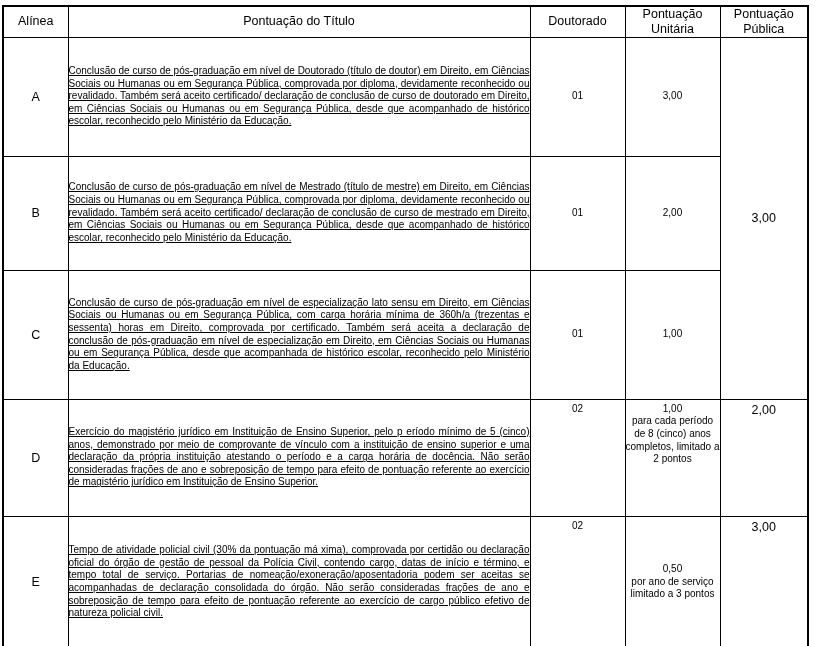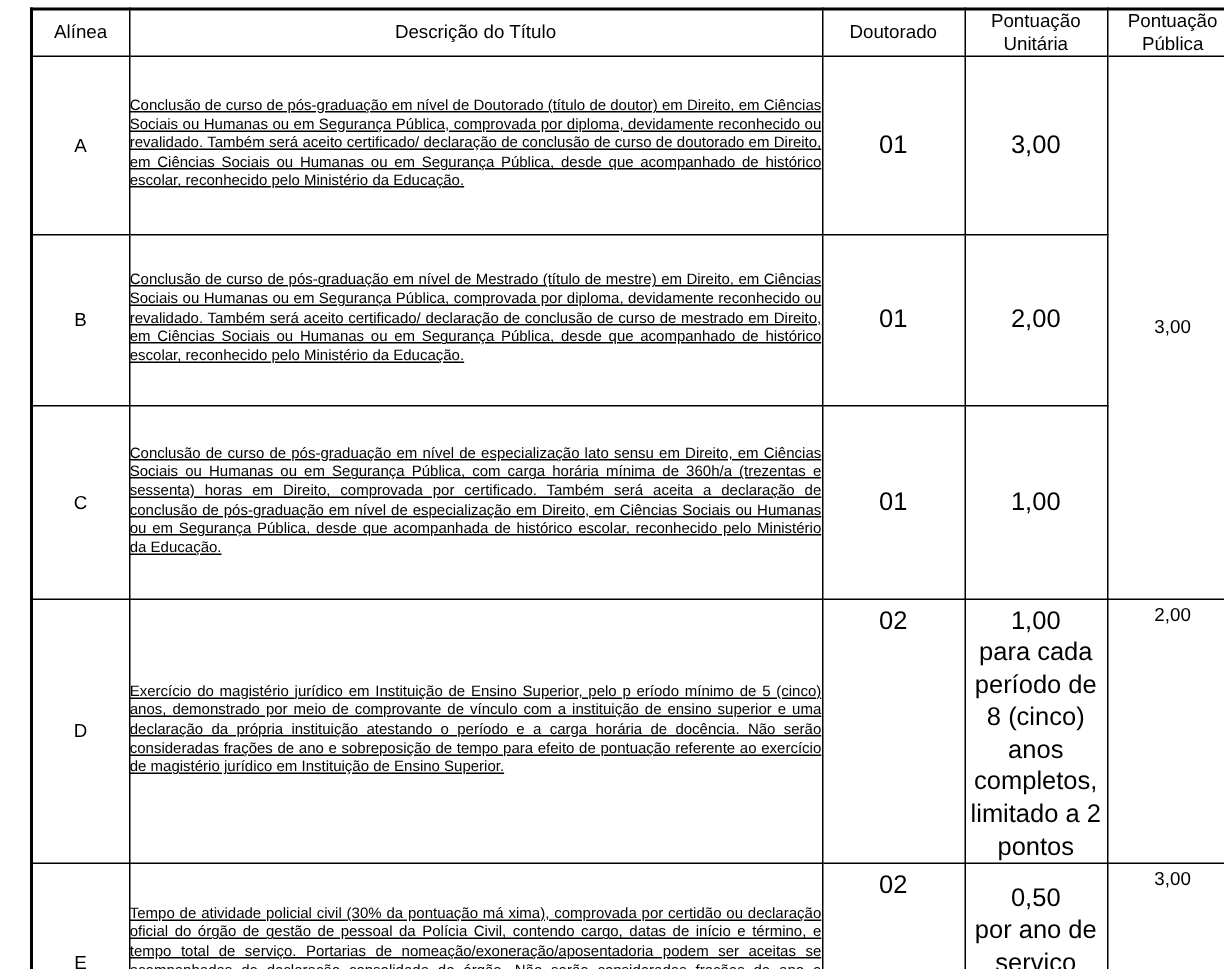--- a/index.html
+++ b/index.html
@@ -14,21 +14,21 @@
     overflow: hidden;
     font-family: "Liberation Sans", sans-serif;
     color: #000000;
   }
 
   .sheet {
     position: relative;
     width: 816px;
     height: 646px;
     box-sizing: border-box;
-    padding: 5px 5px 0 20px;
+    padding: 5px 5px 0 2px;
   }
 
   table.titles-table {
     border-collapse: collapse;
     table-layout: fixed;
     width: 805px;
     border-top: 2px solid #000;
     border-left: 2px solid #000;
     border-right: 2px solid #000;
   }
@@ -72,21 +72,21 @@
     font-size: 10px;
     line-height: 1.265;
     padding: 3px 5px 3px 5px;
     vertical-align: top;
     hyphens: none;
     text-decoration: underline;
   }
 
   .cell-num {
     text-align: center;
-    font-size: 17px;
+    font-size: 10px;
     line-height: 1.27;
     vertical-align: middle;
     padding: 2px 2px;
   }
   .cell-num.top {
     vertical-align: top;
     padding-top: 3px;
   }
   .cell-num .lead {
     display: block;
@@ -122,21 +122,21 @@
       <col class="c-alinea">
       <col class="c-desc">
       <col class="c-qtd">
       <col class="c-unit">
       <col class="c-max">
     </colgroup>
 
     <thead>
       <tr>
         <th class="hdr-cell">Alínea</th>
-        <th class="hdr-cell">Descrição do Título</th>
+        <th class="hdr-cell">Pontuação do Título</th>
         <th class="hdr-cell">Doutorado</th>
         <th class="hdr-cell">
           <span>Pontuação</span><br>
           <span>Unitária</span>
         </th>
         <th class="hdr-cell">
           <span>Pontuação</span><br>
           <span>Pública</span>
         </th>
       </tr>

